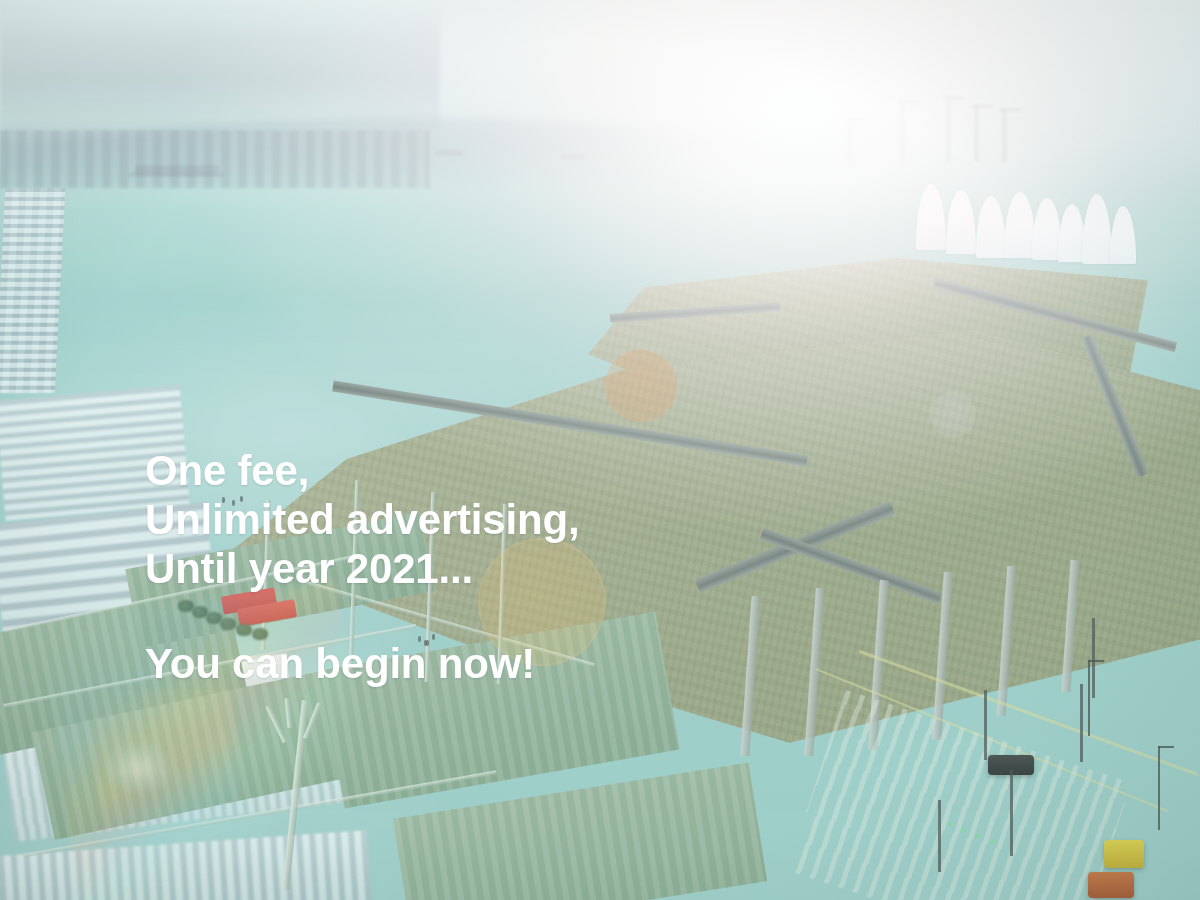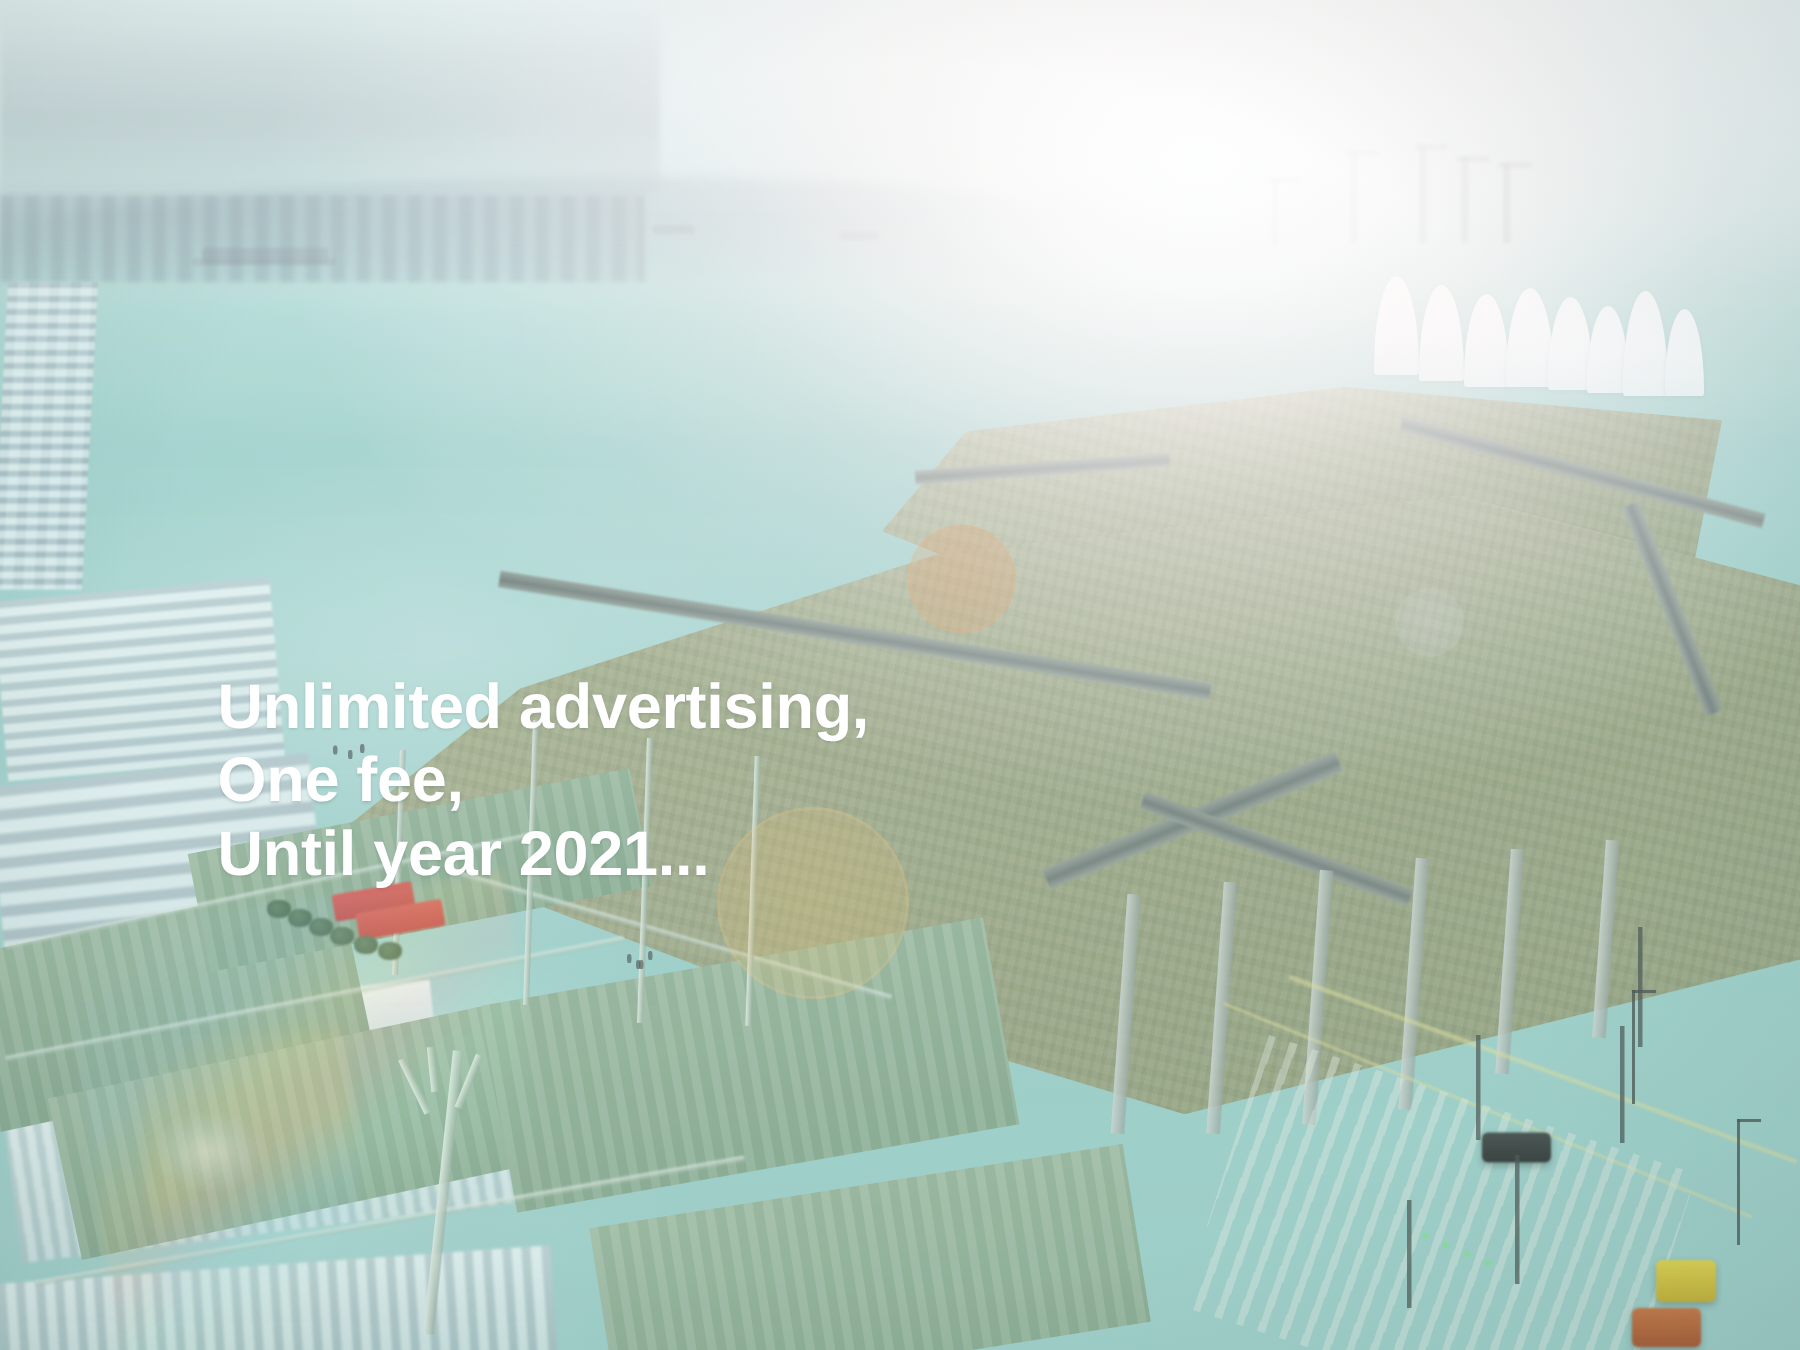--- a/index.html
+++ b/index.html
@@ -495,19 +495,20 @@
   <div class="flare" id="flare-a"></div>
   <div class="flare" id="flare-b"></div>
   <div class="flare" id="flare-c"></div>
   <div id="flare-streak"></div>
   <div id="flare-streak2"></div>
   <div id="flare-glint"></div>
 
   <div class="layer" id="vignette"></div>
 
   <div id="copy">
+    <div class="line">One fee,</div>
     <div class="line">Unlimited advertising,</div>
-    <div class="line">One fee,</div>
     <div class="line">Until year 2021...</div>
     <div class="spacer"></div>
+    <div class="line">You can begin now!</div>
   </div>
 
 </div>
 
 </body></html>

